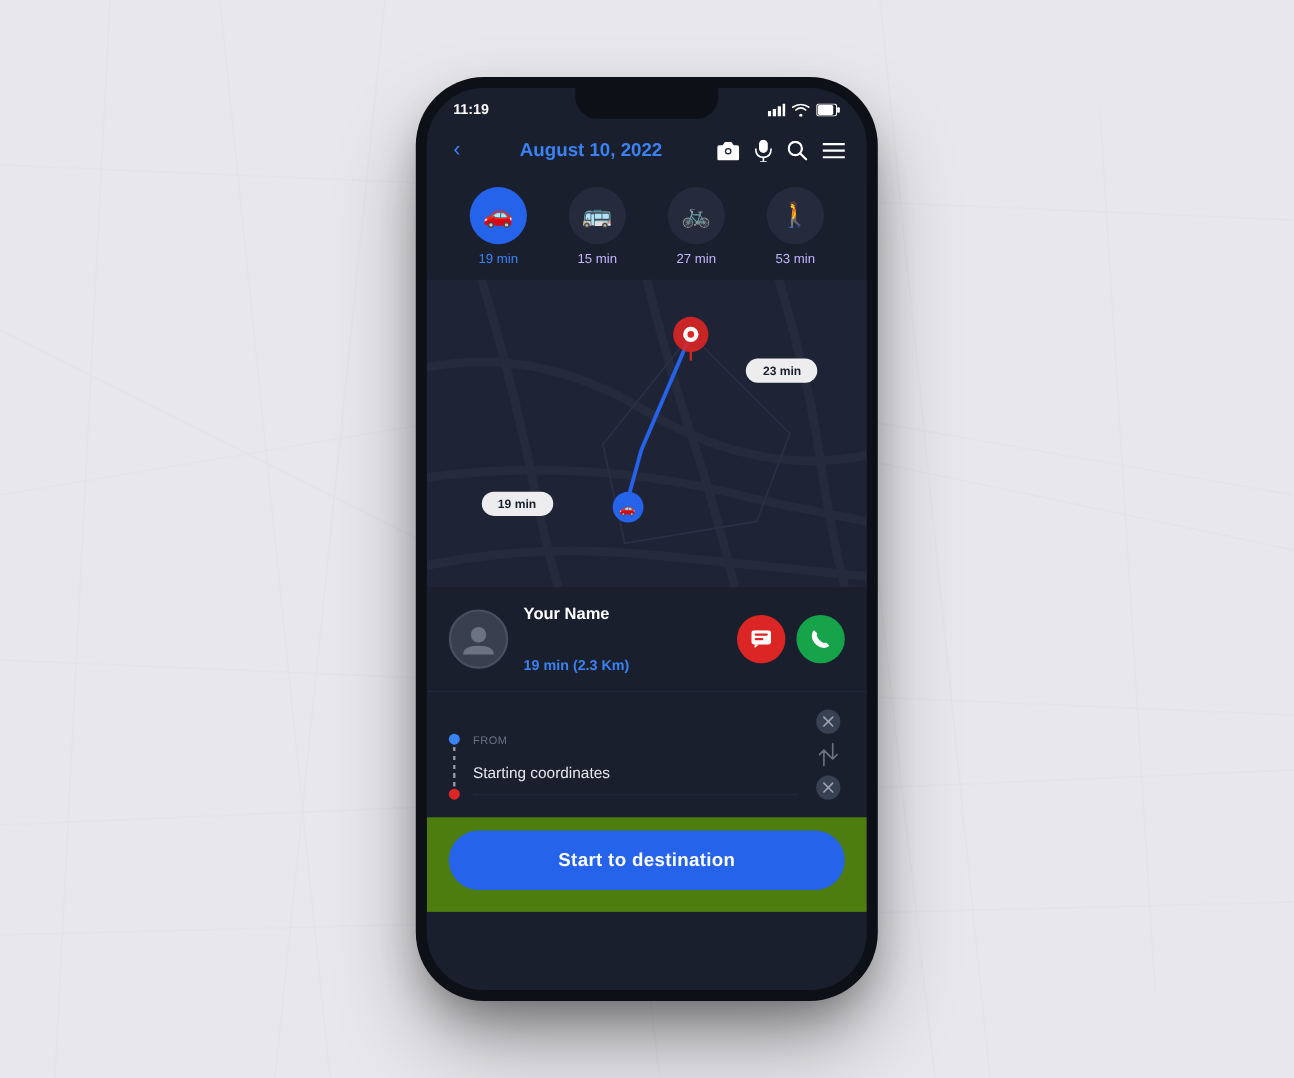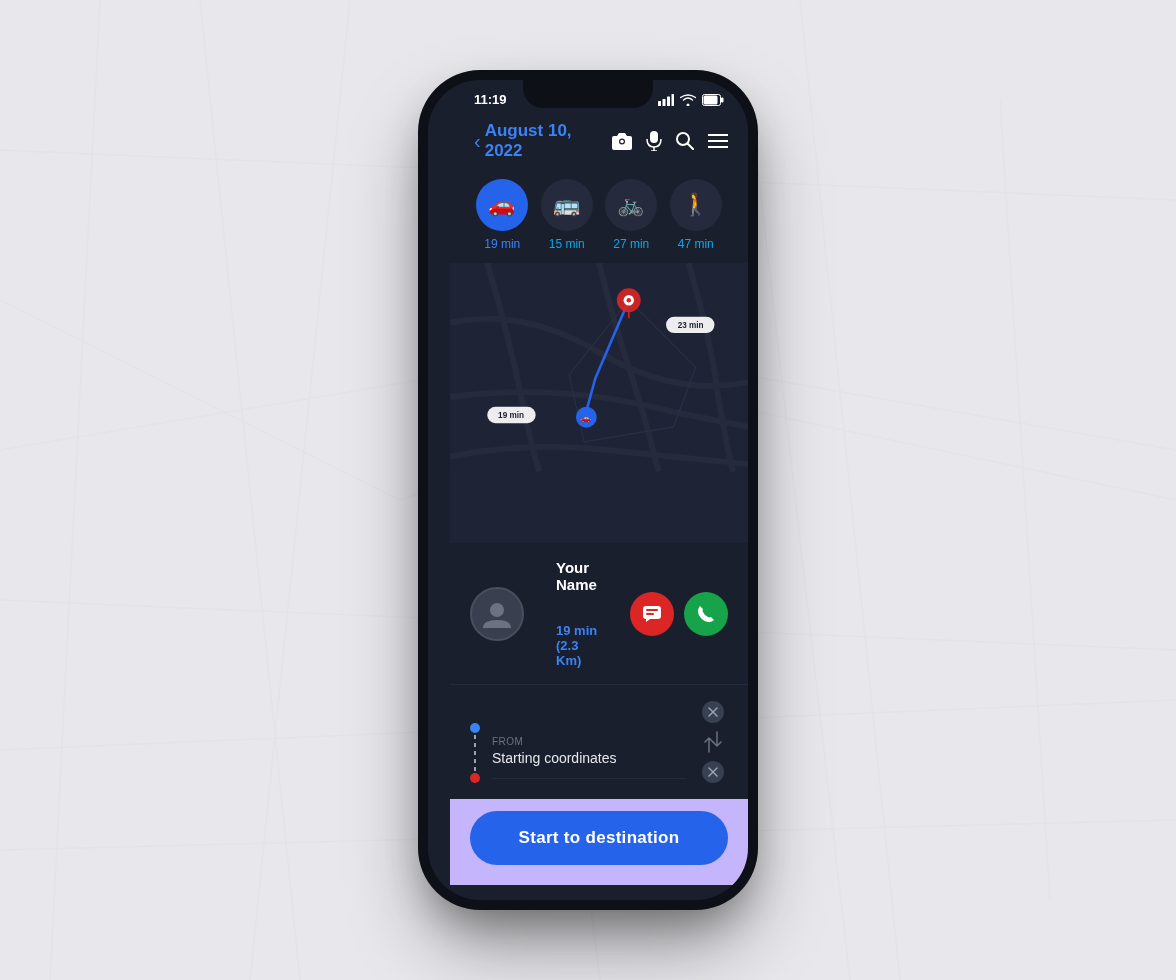--- a/index.html
+++ b/index.html
@@ -28,31 +28,30 @@
       overflow: hidden;
     }
     .map-grid {
       position: absolute;
       inset: 0;
       opacity: 0.4;
     }
     
     .phone {
       position: relative;
-      width: 320px;
+      width: 400px;
       height: 820px;
       background: #1a1f2e;
       border-radius: 52px;
       box-shadow:
         0 0 0 10px #0d1117,
         0 40px 80px rgba(0,0,0,0.4),
         0 20px 40px rgba(0,0,0,0.3);
       overflow: hidden;
       z-index: 10;
-      padding-left: 22px;
     }
     
     .status-bar {
       display: flex;
       justify-content: space-between;
       align-items: center;
       padding: 12px 24px 4px;
       color: #fff;
       font-size: 13px;
       font-weight: 600;
@@ -120,39 +119,39 @@
       justify-content: center;
       font-size: 22px;
       color: #9ca3af;
     }
     .transport-icon.active {
       background: #2563eb;
       color: #fff;
     }
     .transport-time {
       font-size: 12px;
-      color: #0ea5e9;
+      color: #c4b5fd;
     }
     .transport-time.active {
       color: #3b82f6;
     }
     
     .map-area {
       position: relative;
       height: 280px;
       background: #1e2435;
       overflow: hidden;
     }
     
     .driver-card {
       background: #1a1f2e;
       padding: 16px 20px;
       display: flex;
       align-items: center;
-      gap: 32px;
+      gap: 14px;
       border-bottom: 1px solid #252b3d;
     }
     .driver-avatar {
       width: 54px;
       height: 54px;
       border-radius: 50%;
       background: #3a3f50;
       display: flex;
       align-items: center;
       justify-content: center;
@@ -237,21 +236,21 @@
     }
     .route-label-text {
       font-size: 10px;
       color: #6b7280;
       text-transform: uppercase;
       letter-spacing: 0.5px;
     }
     .route-value {
       font-size: 14px;
       color: #e5e7eb;
-      margin-top: 3px;
+      margin-top: 15px;
     }
     .route-divider {
       height: 1px;
       background: #252b3d;
       margin: 4px 0;
     }
     .clear-btn {
       width: 22px;
       height: 22px;
       border-radius: 50%;
@@ -275,21 +274,21 @@
     .route-actions-col {
       display: flex;
       flex-direction: column;
       align-items: center;
       justify-content: center;
       gap: 4px;
       min-width: 30px;
     }
     
     .cta-section {
-      background: #c4b5fd;
+      background: #4d7c0f;
       padding: 12px 20px 20px;
     }
     .cta-btn {
       width: 100%;
       padding: 17px;
       background: #2563eb;
       color: #fff;
       border: none;
       border-radius: 30px;
       font-size: 17px;
@@ -392,21 +391,21 @@
       <div class="transport-item">
         <div class="transport-icon">🚌</div>
         <span class="transport-time">15 min</span>
       </div>
       <div class="transport-item">
         <div class="transport-icon">🚲</div>
         <span class="transport-time">27 min</span>
       </div>
       <div class="transport-item">
         <div class="transport-icon">🚶</div>
-        <span class="transport-time">47 min</span>
+        <span class="transport-time">53 min</span>
       </div>
     </div>
 
     <div class="map-area">
       <svg class="map-roads" viewBox="0 0 400 280" xmlns="http://www.w3.org/2000/svg">
 
         <rect width="400" height="280" fill="#1e2435"></rect>
 
         <g stroke="#252b3d" stroke-width="8" fill="none">
           <path d="M0 80 Q100 60 200 120 Q300 180 400 160"></path>

